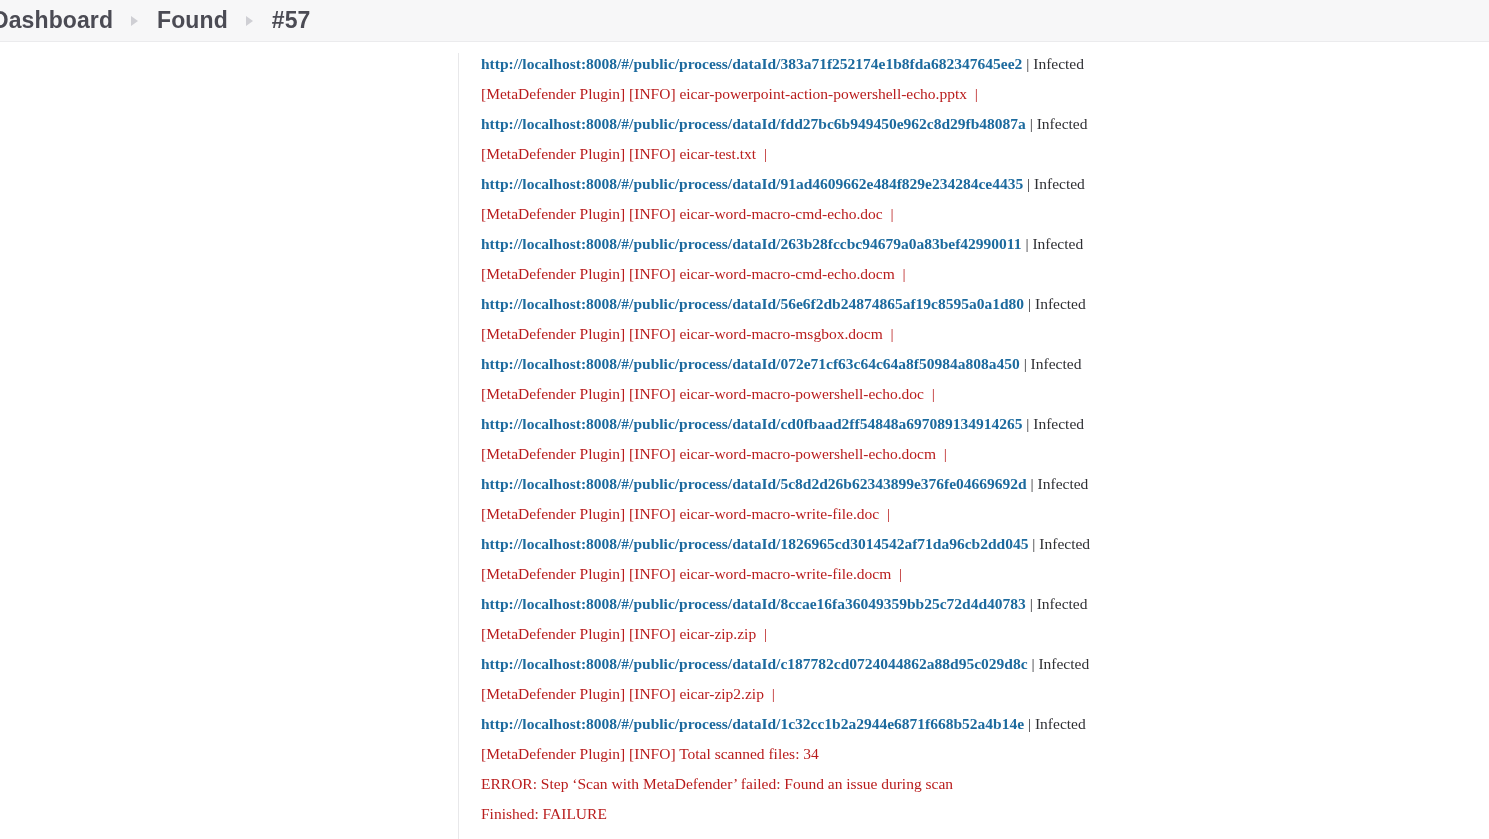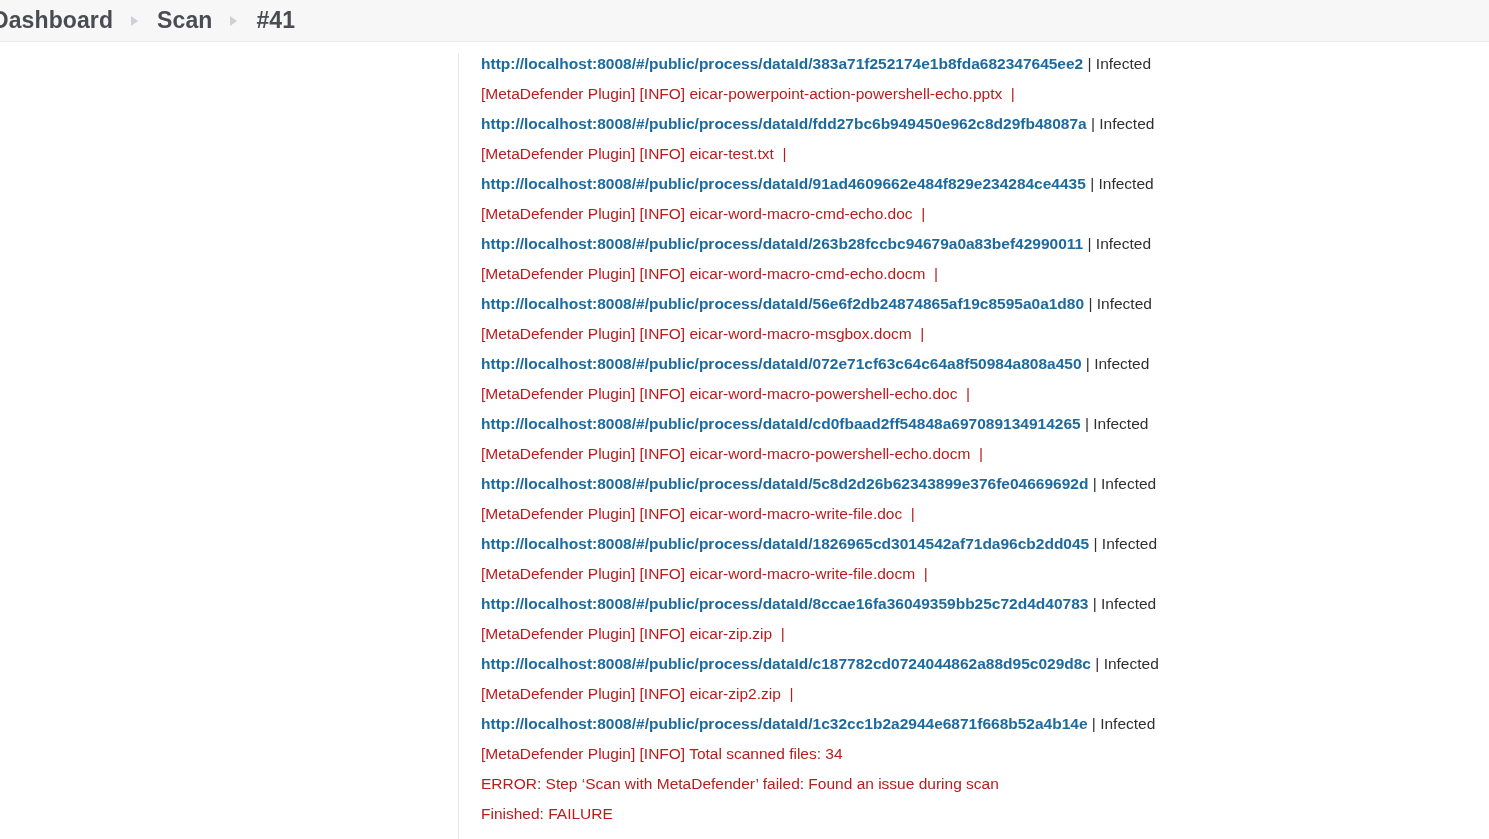--- a/index.html
+++ b/index.html
@@ -92,21 +92,21 @@
     width: 1030px;
     height: 786px;
     background: #ffffff;
     overflow: hidden;
     padding-top: 0px;
   }
 
   .console-output {
     margin: 0;
     padding: 0 0 0 22px;
-    font-family: Liberation Sans, sans-serif;
+    font-family: Liberation Serif, serif;
     font-size: 15.5px;
     line-height: 30px;
     color: #2f2f33;
     white-space: pre;
     letter-spacing: 0px;
   }
 
   .console-line {
     display: block;
     height: 30px;
@@ -131,27 +131,27 @@
 <div id="app">
 
   <div class="header-bar">
     <div class="breadcrumb" id="breadcrumb">
         <a class="crumb" href="#">Dashboard</a>
         <span class="crumb-sep">
           <svg width="10" height="12" viewBox="0 0 10 12" aria-hidden="true">
             <path d="M1 1 L8 6 L1 11 Z" fill="#cfcfd4"></path>
           </svg>
         </span>
-        <a class="crumb" href="#">Scan</a>
+        <a class="crumb" href="#">Found</a>
         <span class="crumb-sep">
           <svg width="10" height="12" viewBox="0 0 10 12" aria-hidden="true">
             <path d="M1 1 L8 6 L1 11 Z" fill="#cfcfd4"></path>
           </svg>
         </span>
-        <span class="crumb current">#41</span>
+        <span class="crumb current">#57</span>
       </div>
   </div>
 
   <div class="side-rail"></div>
   <div class="rail-divider"></div>
 
   <div class="console-pane">
     <pre class="console-output" id="console-output"><span class="console-line first"><a class="log-link" href="#">http://localhost:8008/#/public/process/dataId/383a71f252174e1b8fda682347645ee2</a><span class="log-sep"> | Infected</span></span><span class="console-line"><span class="log-plain">[MetaDefender Plugin] [INFO] eicar-powerpoint-action-powershell-echo.pptx  |</span></span><span class="console-line"><a class="log-link" href="#">http://localhost:8008/#/public/process/dataId/fdd27bc6b949450e962c8d29fb48087a</a><span class="log-sep"> | Infected</span></span><span class="console-line"><span class="log-plain">[MetaDefender Plugin] [INFO] eicar-test.txt  |</span></span><span class="console-line"><a class="log-link" href="#">http://localhost:8008/#/public/process/dataId/91ad4609662e484f829e234284ce4435</a><span class="log-sep"> | Infected</span></span><span class="console-line"><span class="log-plain">[MetaDefender Plugin] [INFO] eicar-word-macro-cmd-echo.doc  |</span></span><span class="console-line"><a class="log-link" href="#">http://localhost:8008/#/public/process/dataId/263b28fccbc94679a0a83bef42990011</a><span class="log-sep"> | Infected</span></span><span class="console-line"><span class="log-plain">[MetaDefender Plugin] [INFO] eicar-word-macro-cmd-echo.docm  |</span></span><span class="console-line"><a class="log-link" href="#">http://localhost:8008/#/public/process/dataId/56e6f2db24874865af19c8595a0a1d80</a><span class="log-sep"> | Infected</span></span><span class="console-line"><span class="log-plain">[MetaDefender Plugin] [INFO] eicar-word-macro-msgbox.docm  |</span></span><span class="console-line"><a class="log-link" href="#">http://localhost:8008/#/public/process/dataId/072e71cf63c64c64a8f50984a808a450</a><span class="log-sep"> | Infected</span></span><span class="console-line"><span class="log-plain">[MetaDefender Plugin] [INFO] eicar-word-macro-powershell-echo.doc  |</span></span><span class="console-line"><a class="log-link" href="#">http://localhost:8008/#/public/process/dataId/cd0fbaad2ff54848a697089134914265</a><span class="log-sep"> | Infected</span></span><span class="console-line"><span class="log-plain">[MetaDefender Plugin] [INFO] eicar-word-macro-powershell-echo.docm  |</span></span><span class="console-line"><a class="log-link" href="#">http://localhost:8008/#/public/process/dataId/5c8d2d26b62343899e376fe04669692d</a><span class="log-sep"> | Infected</span></span><span class="console-line"><span class="log-plain">[MetaDefender Plugin] [INFO] eicar-word-macro-write-file.doc  |</span></span><span class="console-line"><a class="log-link" href="#">http://localhost:8008/#/public/process/dataId/1826965cd3014542af71da96cb2dd045</a><span class="log-sep"> | Infected</span></span><span class="console-line"><span class="log-plain">[MetaDefender Plugin] [INFO] eicar-word-macro-write-file.docm  |</span></span><span class="console-line"><a class="log-link" href="#">http://localhost:8008/#/public/process/dataId/8ccae16fa36049359bb25c72d4d40783</a><span class="log-sep"> | Infected</span></span><span class="console-line"><span class="log-plain">[MetaDefender Plugin] [INFO] eicar-zip.zip  |</span></span><span class="console-line"><a class="log-link" href="#">http://localhost:8008/#/public/process/dataId/c187782cd0724044862a88d95c029d8c</a><span class="log-sep"> | Infected</span></span><span class="console-line"><span class="log-plain">[MetaDefender Plugin] [INFO] eicar-zip2.zip  |</span></span><span class="console-line"><a class="log-link" href="#">http://localhost:8008/#/public/process/dataId/1c32cc1b2a2944e6871f668b52a4b14e</a><span class="log-sep"> | Infected</span></span><span class="console-line"><span class="log-plain">[MetaDefender Plugin] [INFO] Total scanned files: 34</span></span><span class="console-line"><span class="log-plain">ERROR: Step ‘Scan with MetaDefender’ failed: Found an issue during scan</span></span><span class="console-line"><span class="log-plain">Finished: FAILURE</span></span></pre>
   </div>
 

